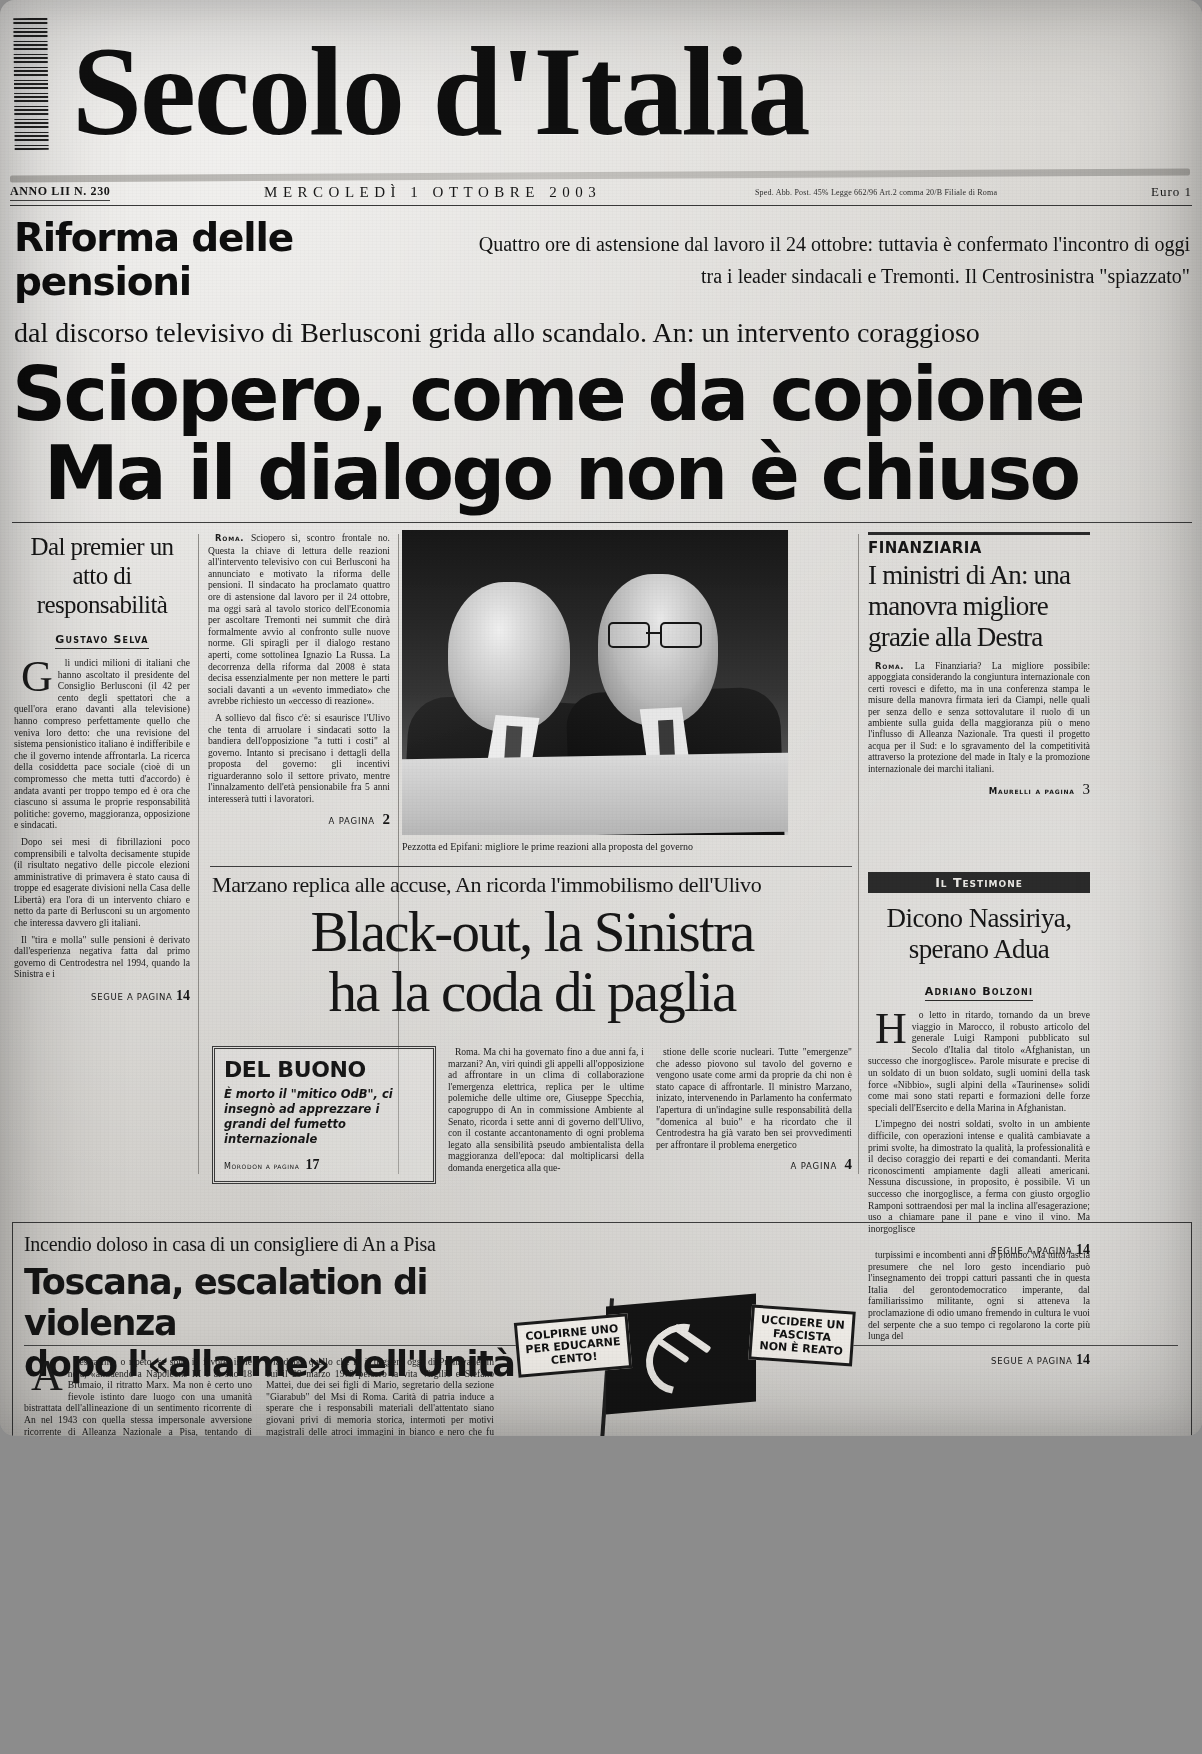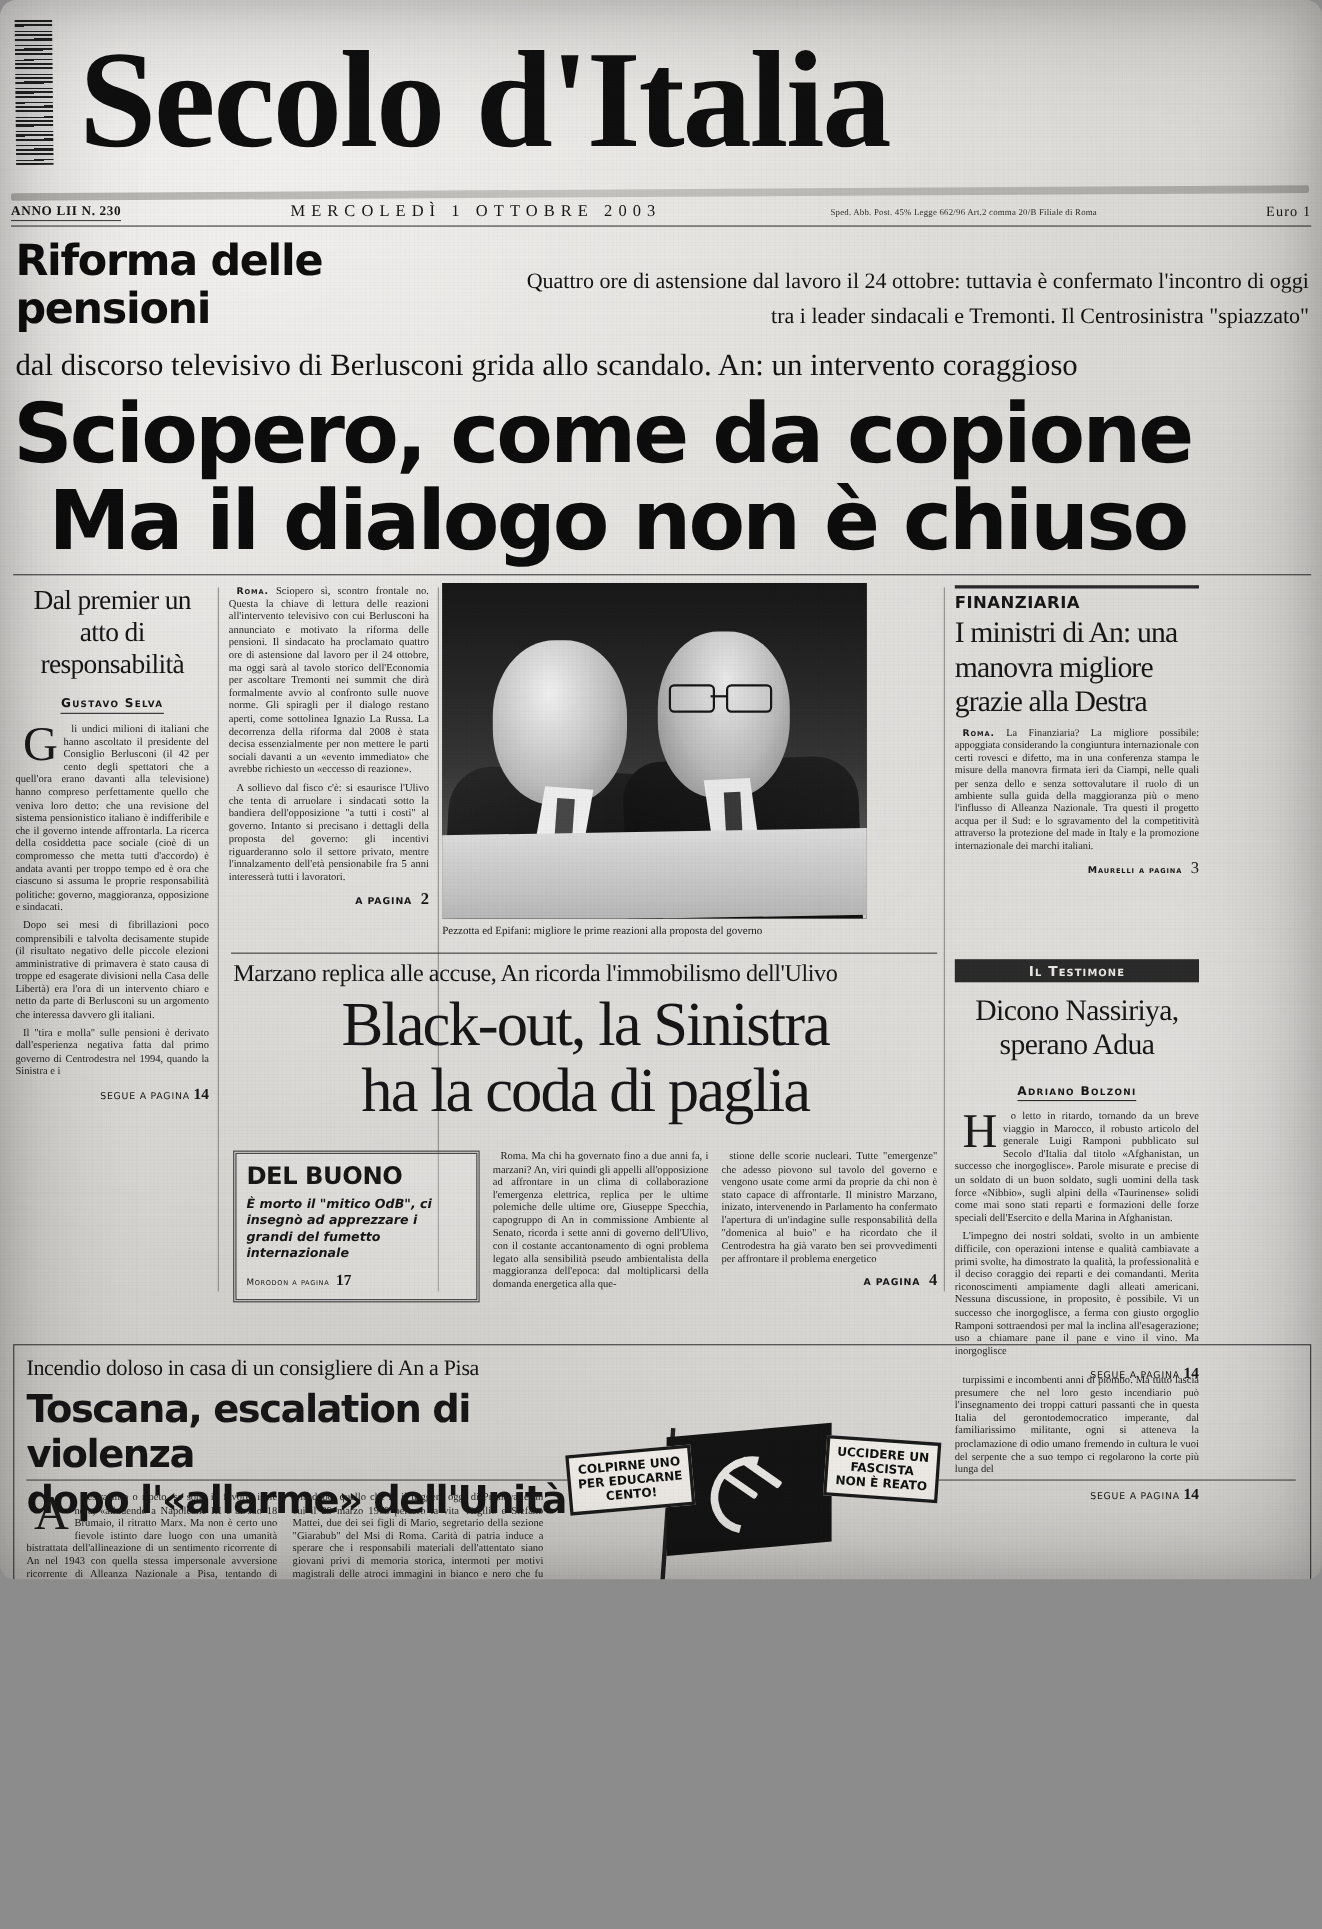--- a/index.html
+++ b/index.html
@@ -33,21 +33,21 @@
     transform:rotate(-.35deg);opacity:.85;}
   .infoline{position:absolute;left:10px;top:180px;width:1182px;height:24px;
     display:flex;align-items:center;justify-content:space-between;font-size:11.5px;}
   .anno{font-weight:700;letter-spacing:.6px;font-size:12px;border-bottom:1px solid #444;padding-bottom:1px;}
   .dateline{font-size:15px;letter-spacing:5.5px;font-variant:small-caps;white-space:nowrap;}
   .spedline{font-size:8px;letter-spacing:.2px;color:#2b2b2b;max-width:310px;text-align:left;}
   .euro{font-size:13px;letter-spacing:1px;}
   .infoline-rule{position:absolute;left:10px;top:205px;width:1182px;border-top:1.6px solid #3a3a3a;}
 
   
-  .kicker-row{position:absolute;left:14px;top:216px;width:1176px;display:flex;gap:14px;align-items:flex-end;}
+  .kicker-row{position:absolute;left:14px;top:216px;width:1176px;display:flex;gap:14px;align-items:center;}
   .kicker-left{font-family:"DejaVu Sans",sans-serif;font-weight:700;font-size:39px;line-height:44px;
     letter-spacing:-1.2px;width:445px;color:#0f0f0f;}
   .kicker-right{flex:1;font-size:20px;line-height:32px;text-align:right;color:#141414;font-family:Liberation Serif, serif;}
   .kicker-wide{position:absolute;left:14px;top:316px;width:1176px;font-size:28px;line-height:34px;color:#141414;}
   .mainhead{position:absolute;left:12px;top:355px;width:1180px;
     font-family:"DejaVu Sans",sans-serif;font-weight:700;font-size:75px;line-height:79px;
     letter-spacing:-2.6px;color:#0d0d0d;}
   .mainhead .l2{margin-left:32px;}
   .head-rule{position:absolute;left:12px;top:522px;width:1180px;border-top:1.4px solid #3d3d3d;}
 
@@ -65,21 +65,21 @@
   .segue{margin-top:8px;text-align:right;font-family:"DejaVu Sans",sans-serif;font-size:8.5px;
     letter-spacing:.7px;font-variant:small-caps;}
   .segue b{font-family:"Liberation Serif",serif;font-size:14px;letter-spacing:0;}
   .vrule{position:absolute;width:0;border-left:1px solid #8d8b87;}
 
   .c2{position:absolute;left:208px;top:532px;width:182px;}
   .c2 .body p:first-child::before{content:"";}
   .roma{font-family:"DejaVu Sans",sans-serif;font-size:8.4px;font-weight:700;letter-spacing:.8px;
     font-variant:small-caps;}
   .apagina{margin-top:6px;text-align:right;font-family:"DejaVu Sans",sans-serif;font-size:8.5px;
-    letter-spacing:.8px;font-variant:small-caps;font-weight:bold;}
+    letter-spacing:.8px;font-variant:small-caps;}
   .apagina b{font-family:"Liberation Serif",serif;font-size:15px;letter-spacing:0;margin-left:4px;}
 
   
   .photo{position:absolute;left:402px;top:530px;width:386px;height:305px;overflow:hidden;
     background:#2d2d2d;filter:grayscale(1) contrast(1.05);}
   .photo .bg{position:absolute;inset:0;background:
      linear-gradient(180deg,#1d1d1d 0%,#2a2a2a 28%,#3a3a3a 55%,#56534f 76%,#cfcbc6 100%);}
   .photo .tbl{position:absolute;left:-6%;bottom:0;width:112%;height:26%;
      background:linear-gradient(180deg,#d9d5cf,#b8b3ac);transform:rotate(-1deg);}
   .head-a{position:absolute;left:46px;top:52px;width:122px;height:150px;border-radius:46%;

